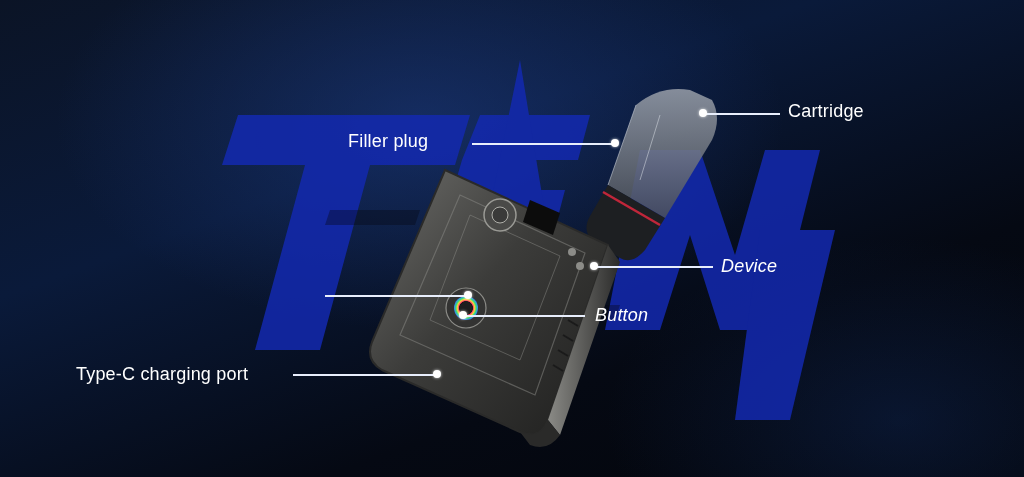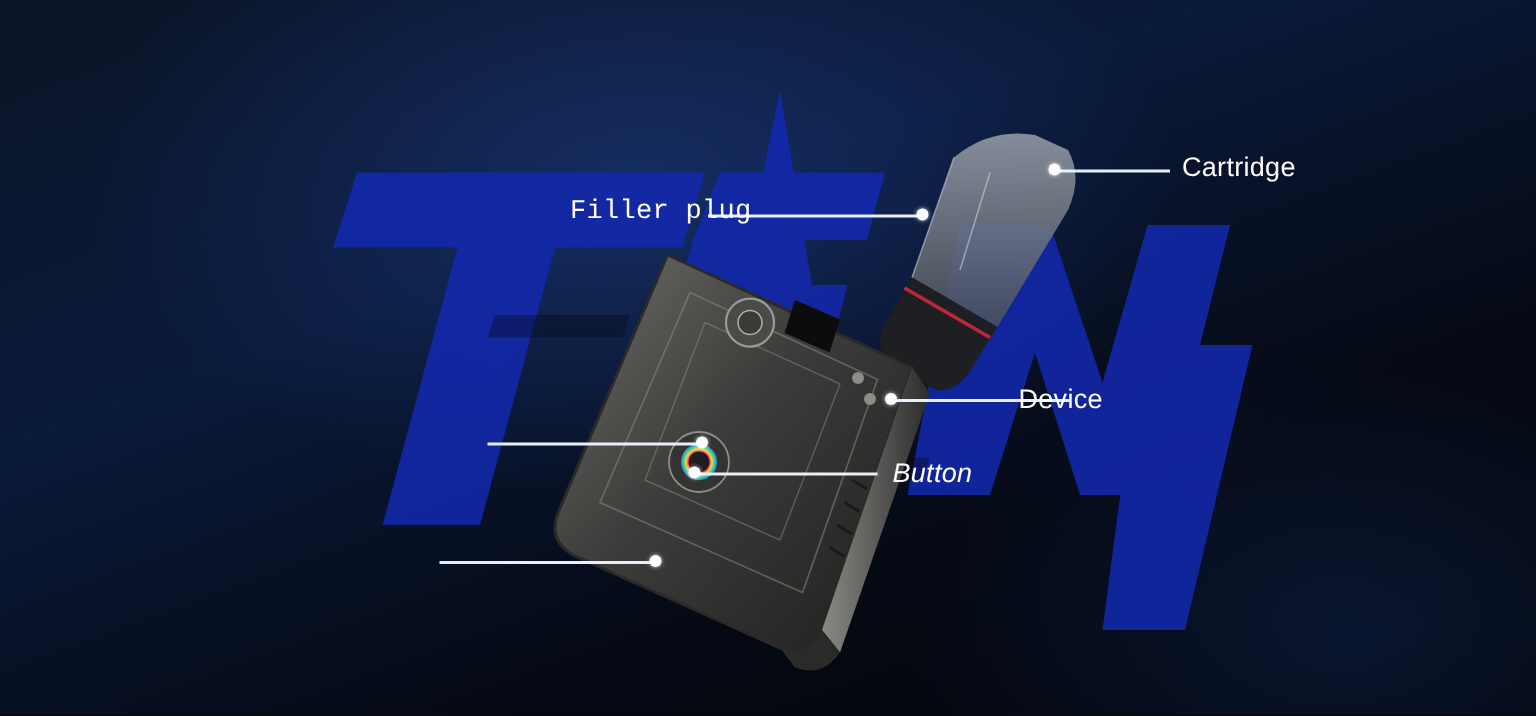--- a/index.html
+++ b/index.html
@@ -124,16 +124,17 @@
   <div class="leader" style="left:325px; top:295px; width:143px;"></div>
   <div class="dot" style="left:468px; top:295px;"></div>
 
   <div class="leader" style="left:463px; top:315px; width:122px;"></div>
   <div class="dot" style="left:463px; top:315px;"></div>
 
   <div class="leader" style="left:293px; top:374px; width:144px;"></div>
   <div class="dot" style="left:437px; top:374px;"></div>
 
   <div class="label" style="left:788px; top:101px;">Cartridge</div>
-  <div class="label" style="left:380px; top:131px;font-family:Liberation Mono, monospace;">Filler plug</div>
-  <div class="label" style="left:679px; top:256px;">Device</div>
+  <div class="label" style="left:348px; top:131px;">Filler plug</div>
+  <div class="label" style="left:721px; top:256px;font-style:italic;">Device</div>
   <div class="label" style="left:595px; top:305px;font-style:italic;">Button</div>
+  <div class="label" style="left:76px; top:364px;">Type-C charging port</div>
 </div>
 
 </body></html>

